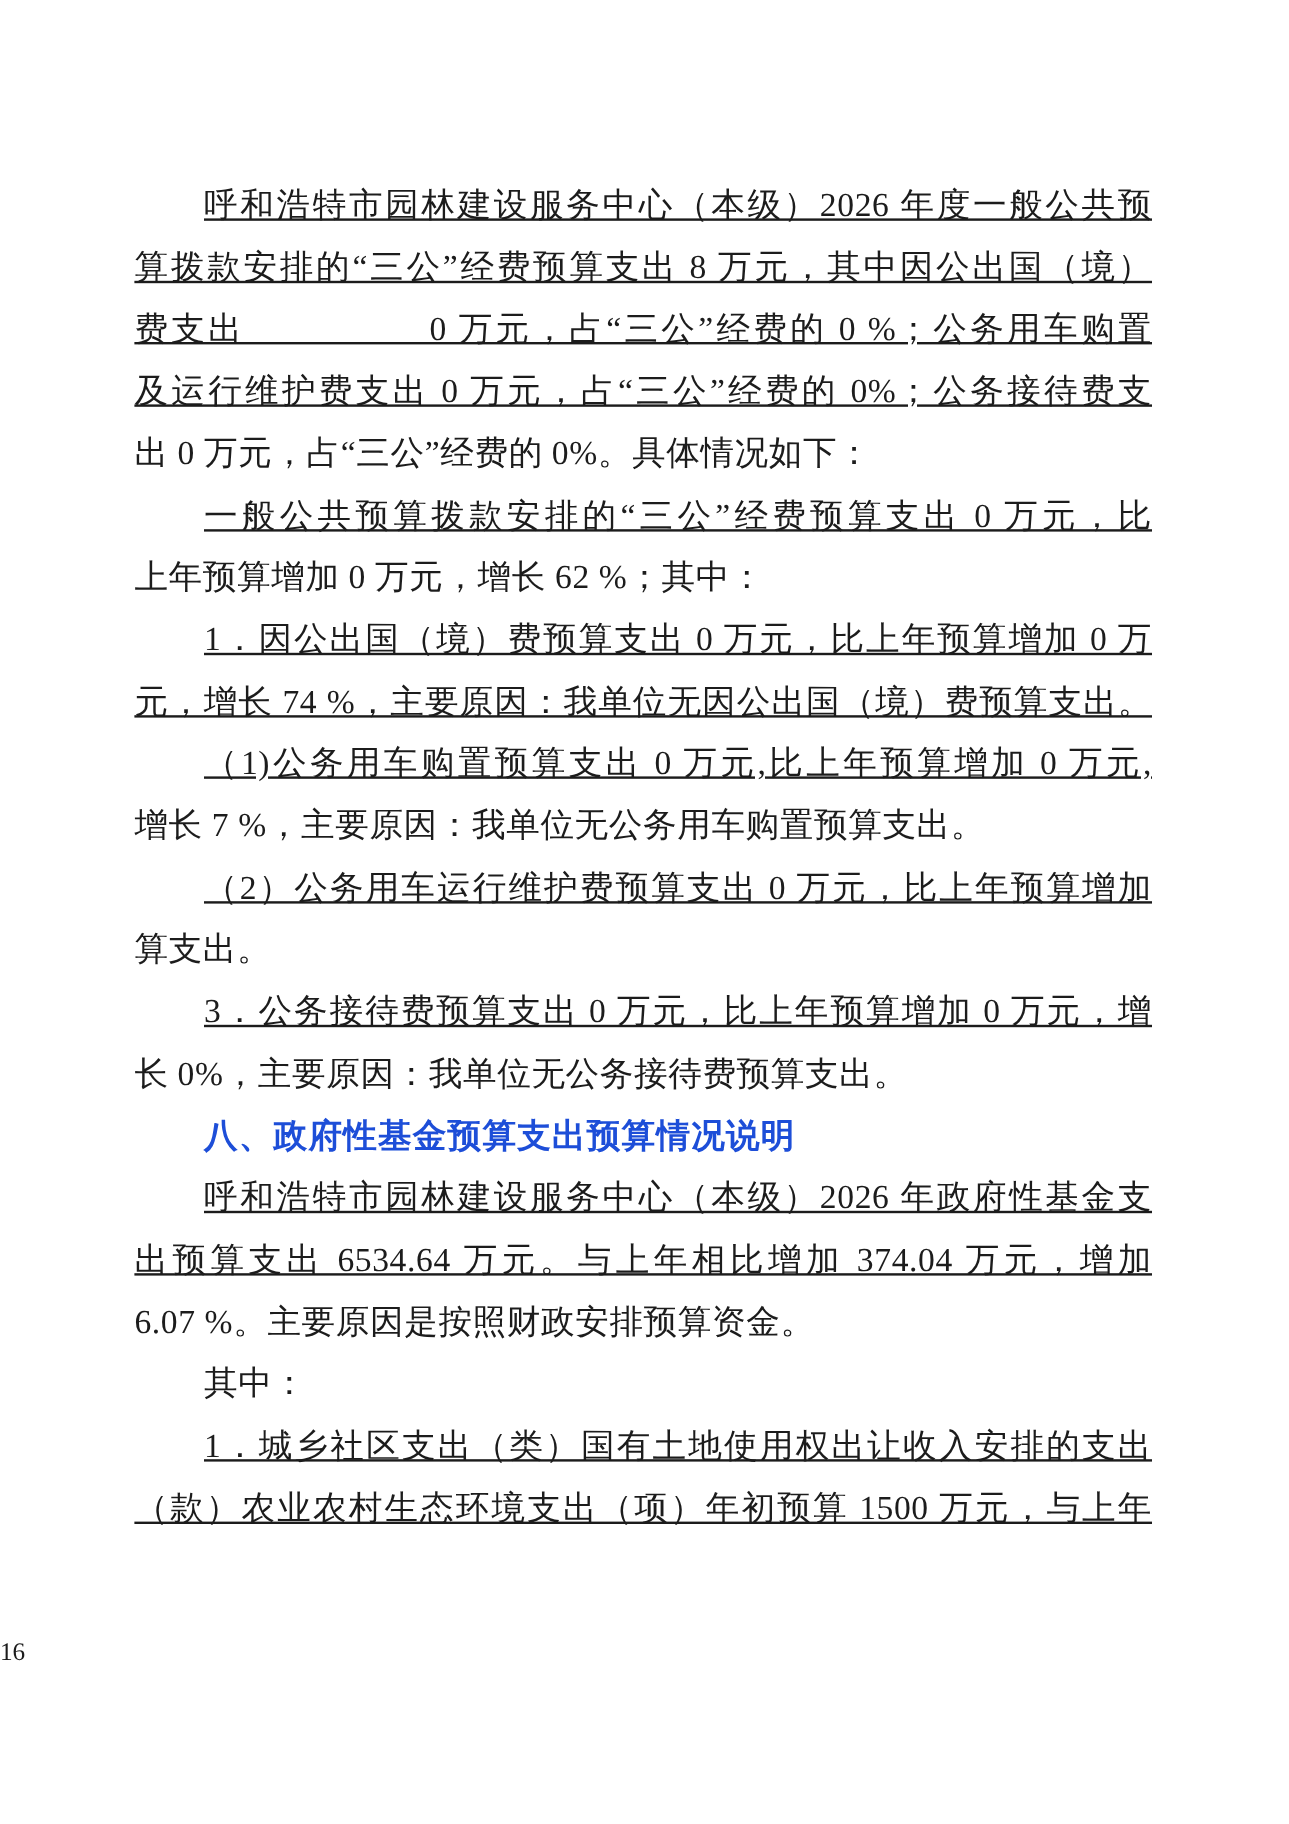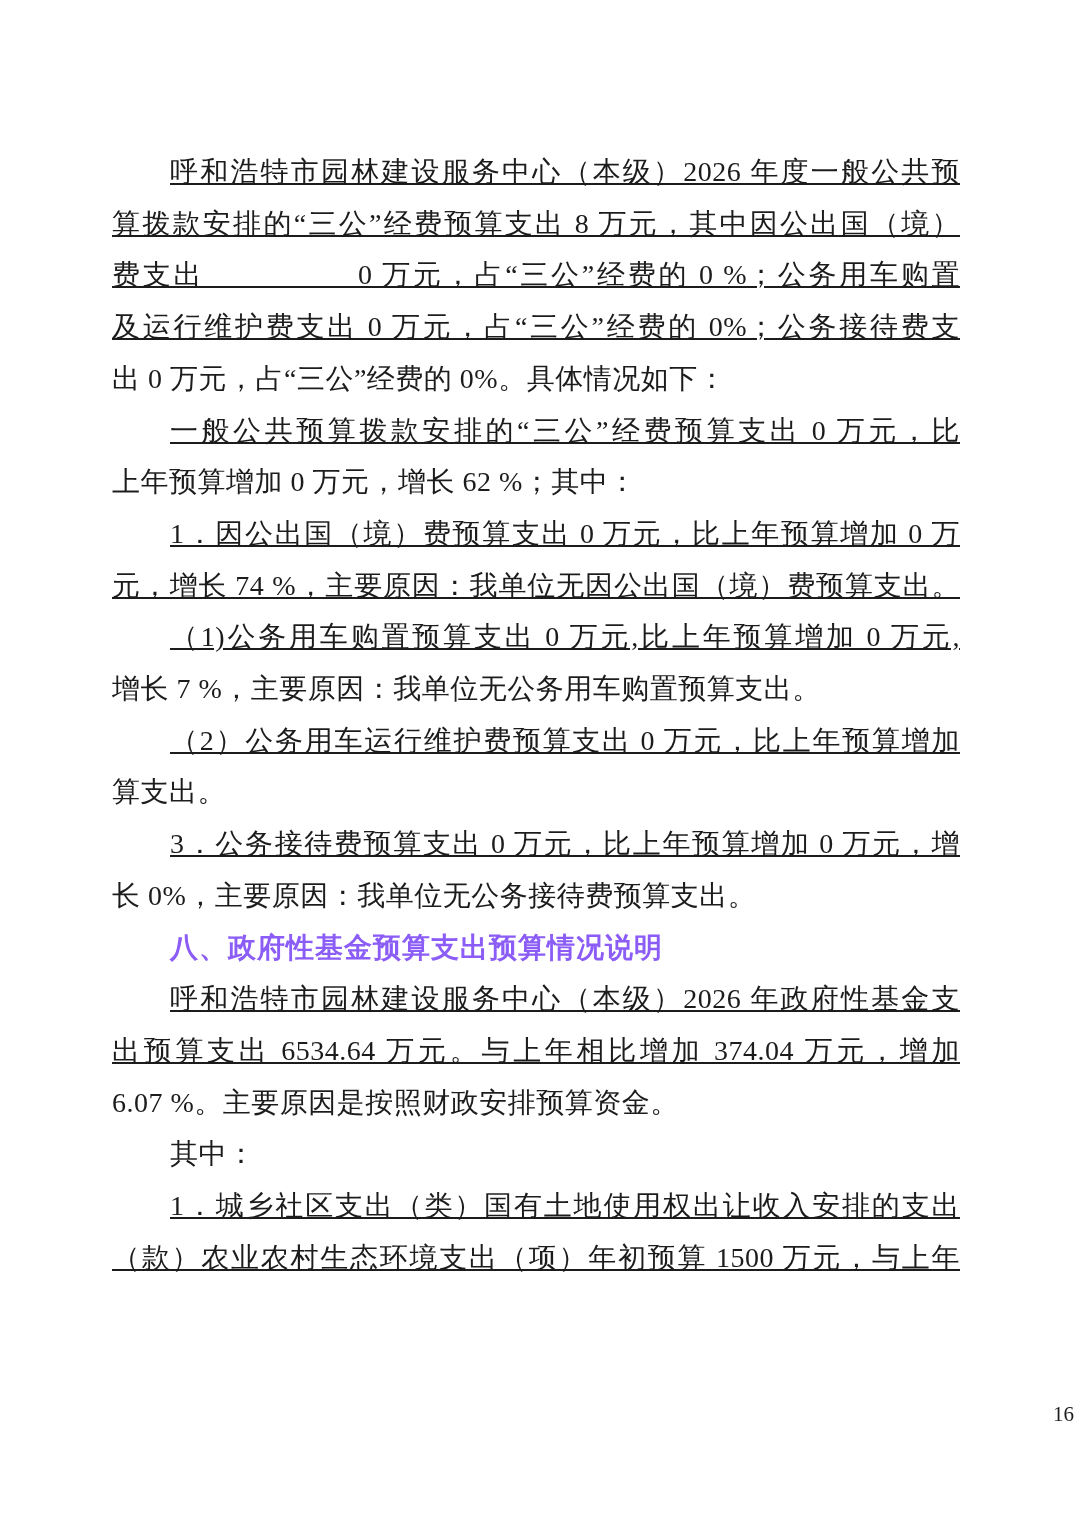--- a/index.html
+++ b/index.html
@@ -36,29 +36,29 @@
     text-justify: inter-character;
     text-decoration: underline;
   }
   
   .indent {
     text-indent: 58px;
   }
   .heading {
     font-family: Liberation Serif, serif;
     font-weight: bold;
-    color: #8b5cf6;
+    color: #1d4ed8;
     letter-spacing: 1px;
   }
   .footer {
     position: absolute;
-    top: 1402px;
+    top: 1364px;
     left: 0;
     width: 100%;
-    text-align: right;
+    text-align: left;
   }
   .pagenum {
     font-family: "Liberation Serif", "DejaVu Serif", serif;
     font-size: 21px;
     color: #1c1c1c;
   }
 </style>
 </head>
 <body>
 

